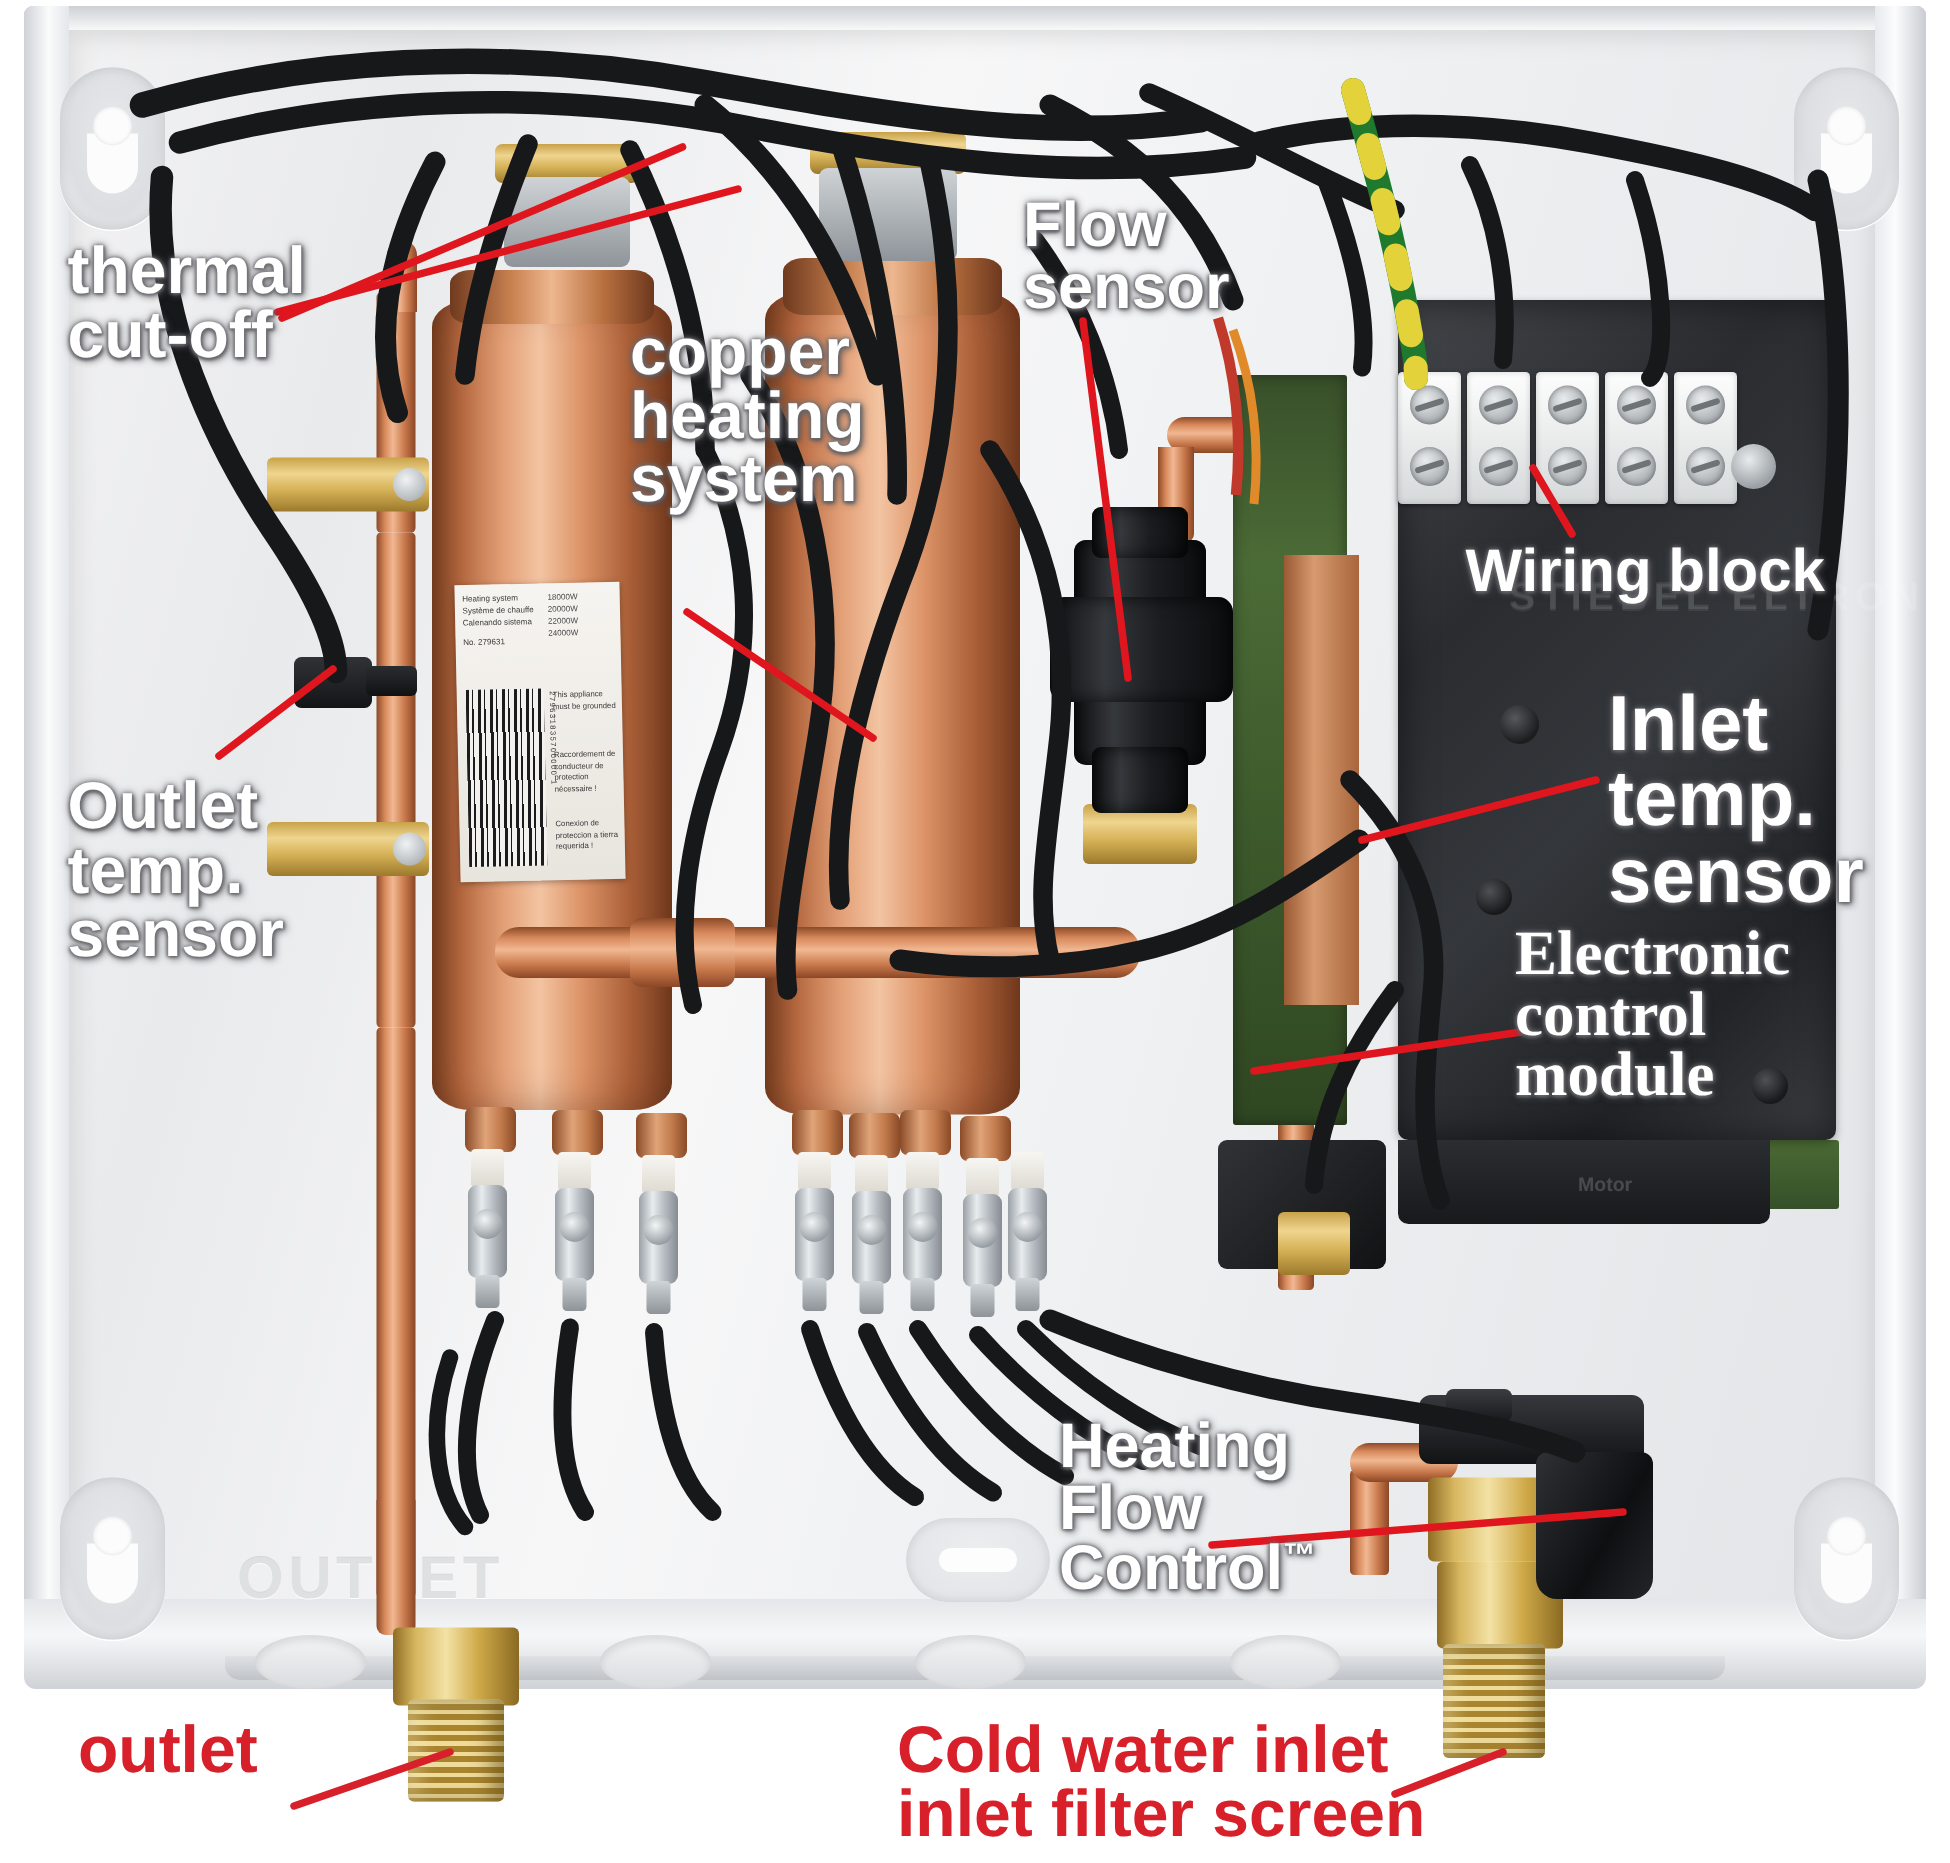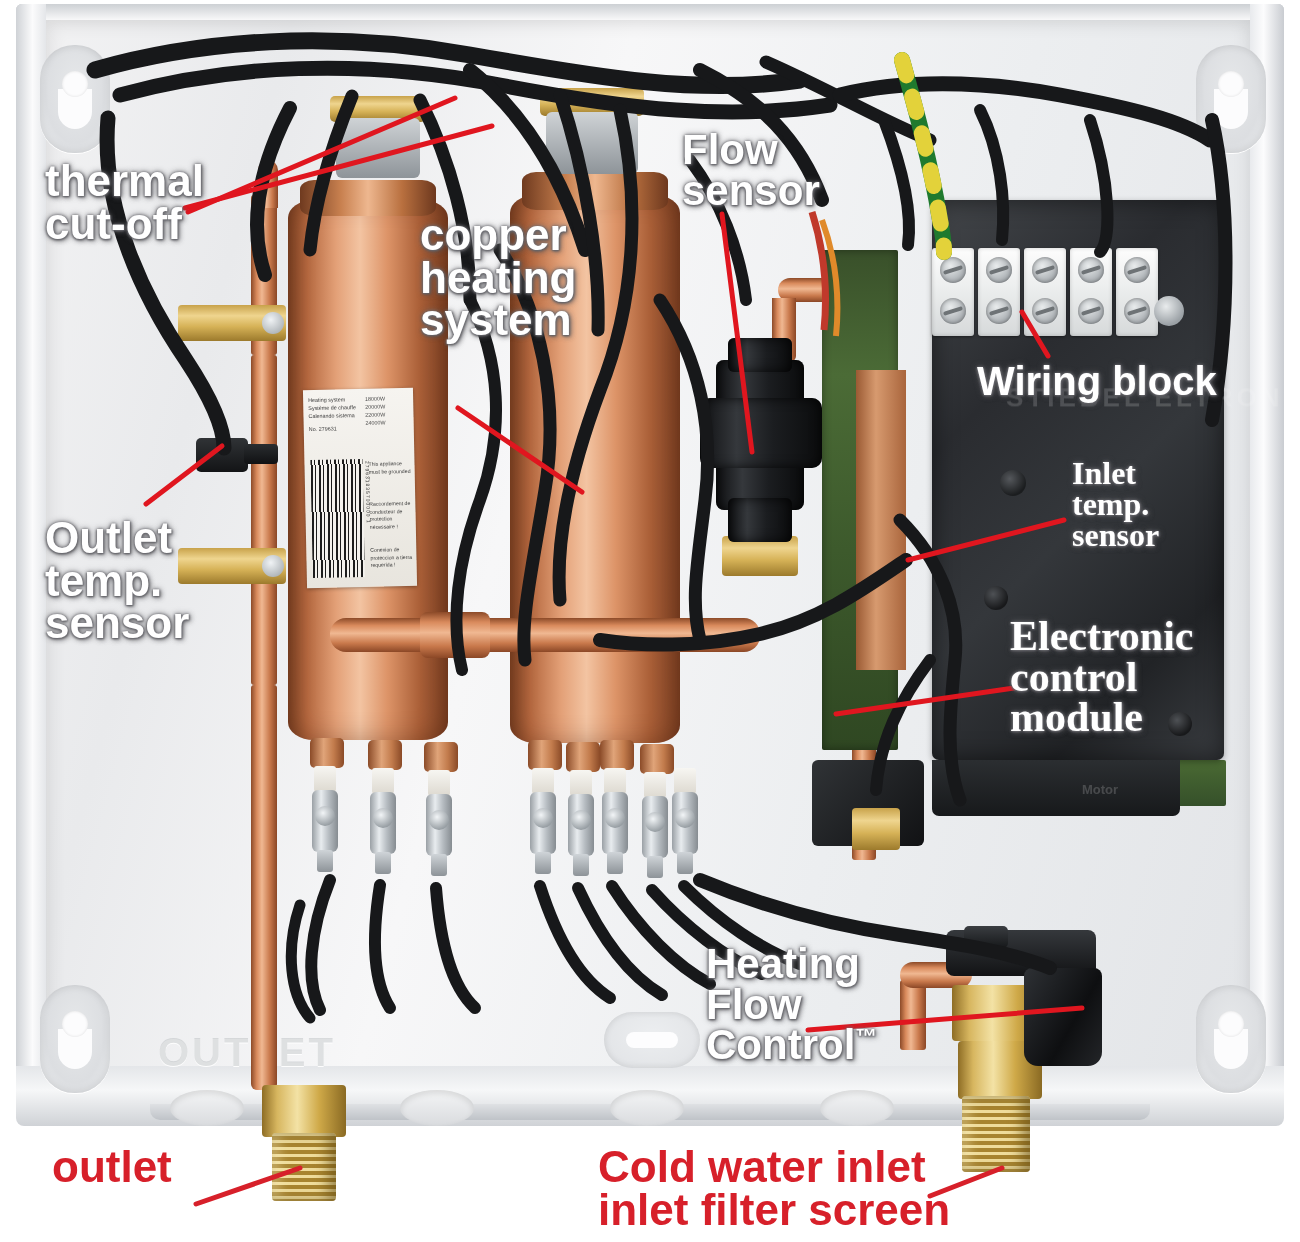--- a/index.html
+++ b/index.html
@@ -242,21 +242,21 @@
   <div class="pcb-small" style="left:1118px; top:760px; width:108px; height:46px;"></div>
 
   <div class="ctrl-module" style="left:932px; top:200px; width:292px; height:560px;"></div>
   <div class="ctrl-brand" style="left:1006px; top:382px;">STIEBEL ELTRON</div>
   <div style="position:absolute; left:1000px; top:470px; width:26px; height:26px; border-radius:50%; background:radial-gradient(circle at 38% 34%,#55585c,#1b1d1f 70%);"></div>
   <div style="position:absolute; left:984px; top:586px; width:24px; height:24px; border-radius:50%; background:radial-gradient(circle at 38% 34%,#4e5155,#18191b 70%);"></div>
   <div style="position:absolute; left:1168px; top:712px; width:24px; height:24px; border-radius:50%; background:radial-gradient(circle at 38% 34%,#4e5155,#18191b 70%);"></div>
   <div style="position:absolute; left:812px; top:760px; width:112px; height:86px; border-radius:6px; background:linear-gradient(135deg,#303336,#111214);"></div>
   <div class="brass" style="left:852px; top:808px; width:48px; height:42px; border-radius:4px;"></div>
   <div style="position:absolute; left:932px; top:760px; width:248px; height:56px; border-radius:0 0 7px 7px; background:linear-gradient(180deg,#2b2e31,#17191b);"></div>
-  <div style="position:absolute; left:1082px; top:782px; font-size:13px; color:rgba(255,255,255,.18); font-weight:700;">Motor</div>
+  <div style="position:absolute; left:1052px; top:782px; font-size:13px; color:rgba(255,255,255,.18); font-weight:700;">Motor</div>
 
   <div class="term-block" style="left:932px; top:248px;">
     <div class="term">
         <div class="screw s1"></div>
         <div class="screw s2"></div>
       </div>
     <div class="term">
         <div class="screw s1"></div>
         <div class="screw s2"></div>
       </div>
@@ -438,21 +438,21 @@
 
   <div class="callout white" style="left:682px; top:130px; font-size:42px;">
     <div>Flow</div>
     <div>sensor</div>
   </div>
 
   <div class="callout white" style="left:952px; top:362px; font-size:40px;margin-left:25px;">
     <div>Wiring block</div>
   </div>
 
-  <div class="callout white" style="left:1072px; top:458px; font-size:32px;font-family:Liberation Serif, serif;">
+  <div class="callout white" style="left:1072px; top:458px; font-size:52px;">
     <div>Inlet</div>
     <div>temp.</div>
     <div>sensor</div>
   </div>
 
   <div class="callout white" style="left:1010px; top:616px; font-size:42px;font-family:Liberation Serif, serif;">
     <div>Electronic</div>
     <div>control</div>
     <div>module</div>
   </div>

